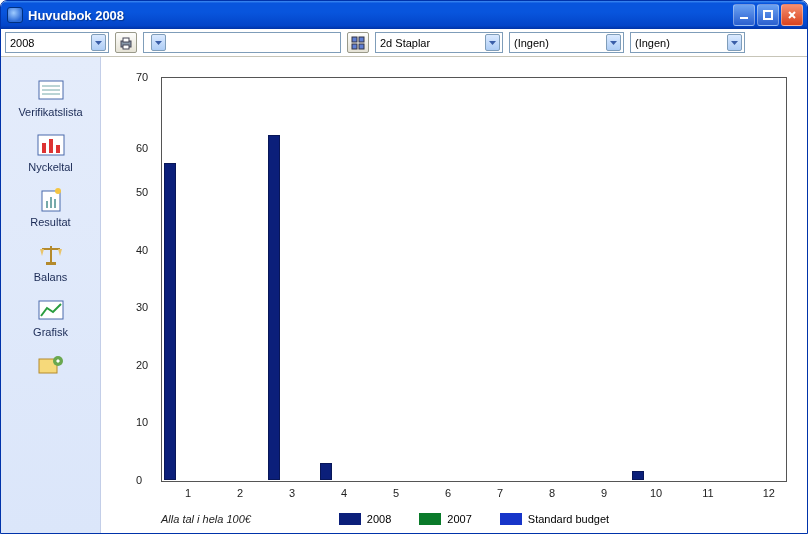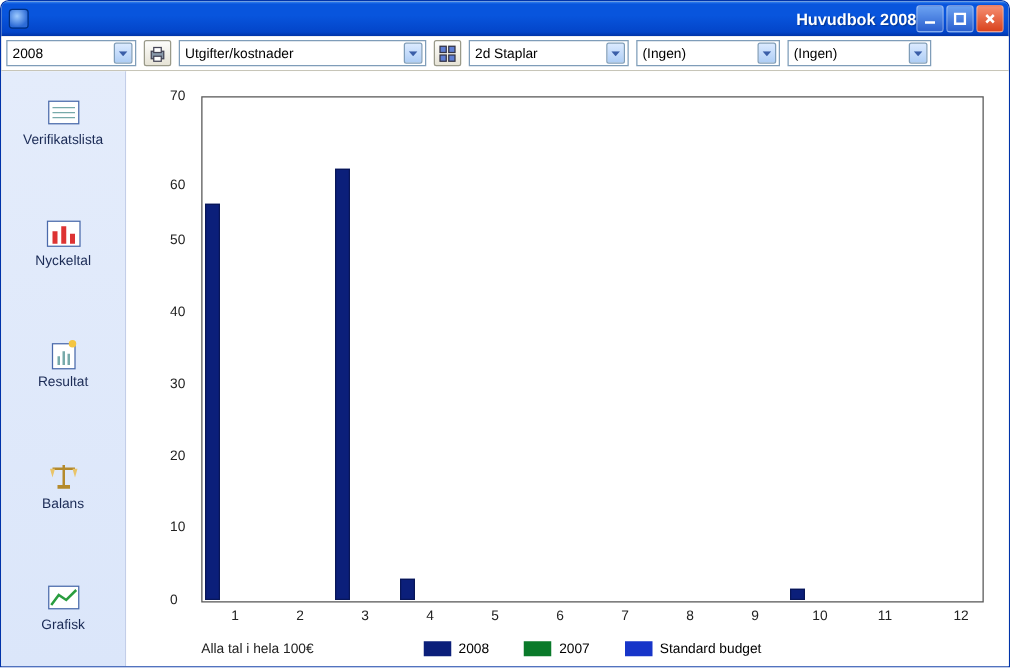--- a/index.html
+++ b/index.html
@@ -30,21 +30,21 @@
     font-weight: bold;
     font-size: 13px;
   }
   .titlebar .app-icon {
     width: 16px; height: 16px;
     background: radial-gradient(circle at 40% 35%, #9ecbff 0%, #2d6bd6 70%);
     border: 1px solid #003080;
     border-radius: 3px;
     margin-right: 5px;
   }
-  .titlebar .title { flex: 1; text-shadow: 1px 1px 1px rgba(0,0,0,.3); text-align: right; }
+  .titlebar .title { flex: 1; text-shadow: 1px 1px 1px rgba(0,0,0,.3); }
   .winbtns { display: flex; gap: 2px; }
   .winbtn {
     width: 22px; height: 22px;
     border-radius: 3px;
     border: 1px solid #ffffff55;
     display: flex; align-items: center; justify-content: center;
     color: #fff; font-weight: bold;
   }
   .winbtn.min, .winbtn.max { background: linear-gradient(to bottom, #6ba2f2, #2a5fcf); }
   .winbtn.close { background: linear-gradient(to bottom, #f58e70, #d9431e); }
@@ -93,21 +93,20 @@
     min-height: 0;
   }
   .sidebar {
     width: 100px;
     background: linear-gradient(to bottom, #e4ecfb 0%, #dbe6fa 100%);
     border-right: 1px solid #c3cee8;
     display: flex;
     flex-direction: column;
     align-items: center;
     padding-top: 14px;
-    gap: 42px;
   }
   .sb-item {
     width: 92px;
     text-align: center;
     padding: 5px 0 8px 0;
     cursor: pointer;
   }
   .sb-icon {
     width: 32px; height: 28px;
     margin: 0 auto 2px auto;
@@ -160,20 +159,21 @@
     align-items: center;
     gap: 28px;
     font-size: 11px;
   }
   .legenditem { display:flex; align-items:center; gap:6px; }
   .swatch { width: 22px; height: 12px; }
   .footnote {
     position: absolute;
     left: 60px;
     bottom: 8px;
+    font-style: italic;
     font-size: 11px;
     color: #222;
     margin-top: 24px;
   }
 </style>
 </head>
 <body>
 
 <div class="window">
 
@@ -210,21 +210,20 @@
         </span>
     </div>
     <div class="iconbtn">
       <svg width="14" height="14">
           <rect x="2" y="5" width="10" height="6" fill="#8899aa" stroke="#445" stroke-width="1"></rect>
           <rect x="4" y="2" width="6" height="4" fill="#fff" stroke="#445"></rect>
           <rect x="4" y="9" width="6" height="4" fill="#fff" stroke="#445"></rect>
         </svg>
     </div>
     <div class="combo" style="width:198px">
-      <span class="text">Utgifter/kostnader</span>
       <span class="arrow">
           <svg width="7" height="4">
             <polygon points="0,0 7,0 3.5,4" fill="#3a5ea8"></polygon>
           </svg>
         </span>
     </div>
     <div class="iconbtn">
       <svg width="14" height="14">
           <rect x="1" y="1" width="5" height="5" fill="#5f7fd4" stroke="#334"></rect>
           <rect x="8" y="1" width="5" height="5" fill="#5f7fd4" stroke="#334"></rect>

